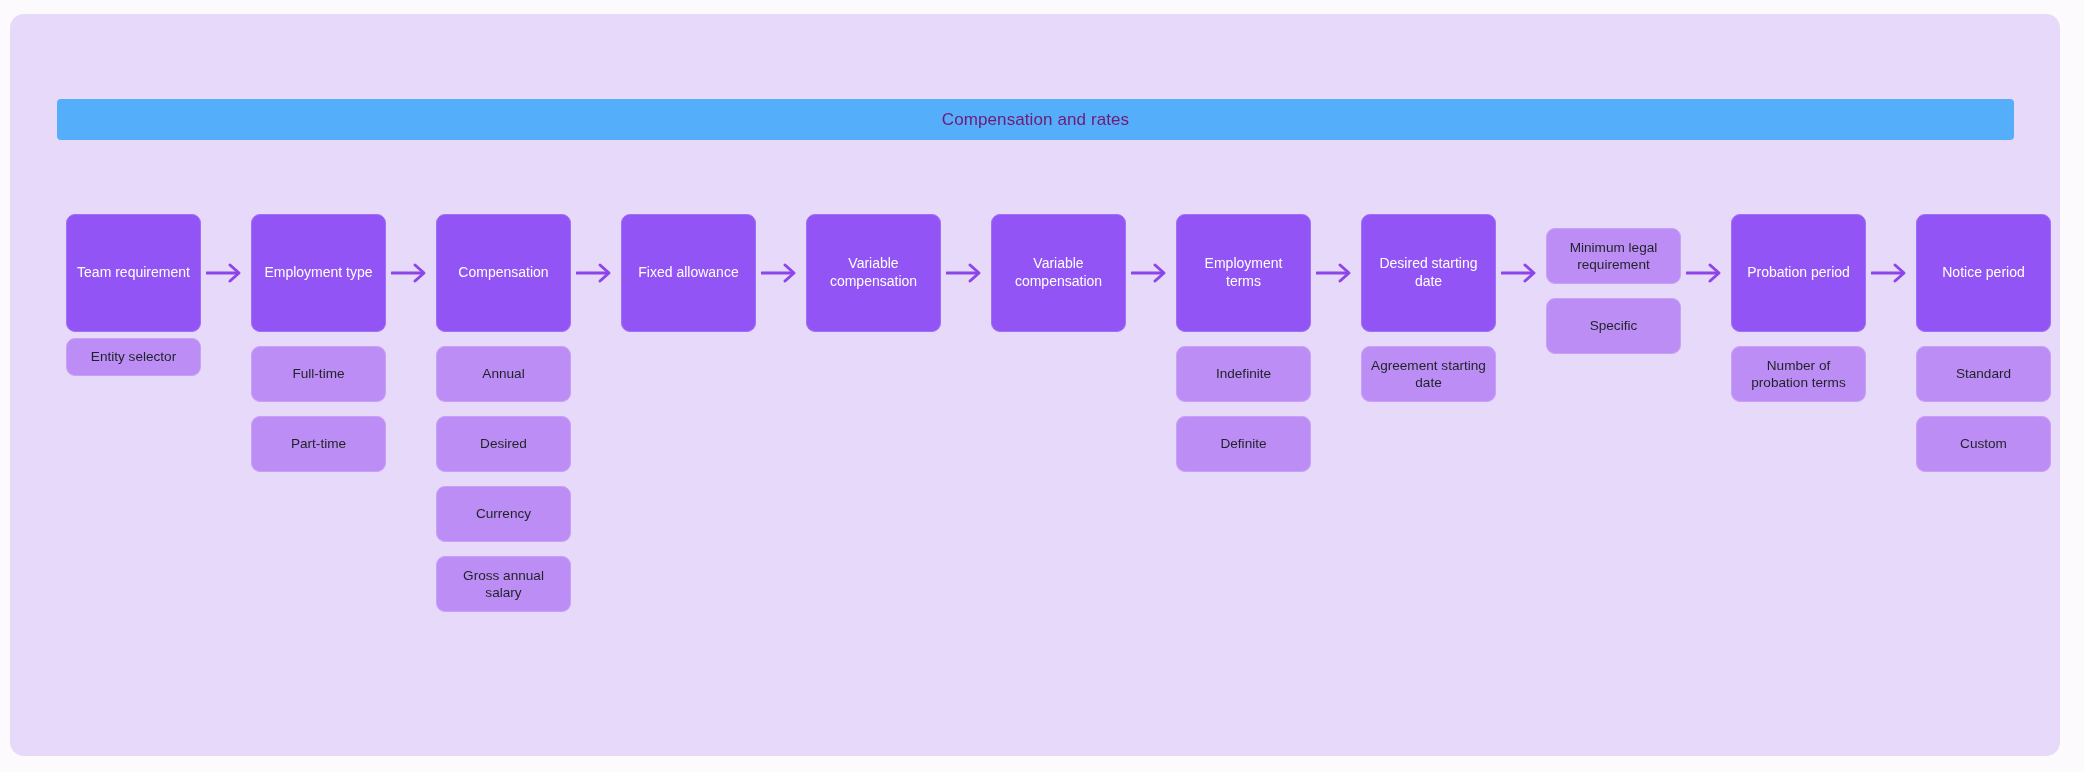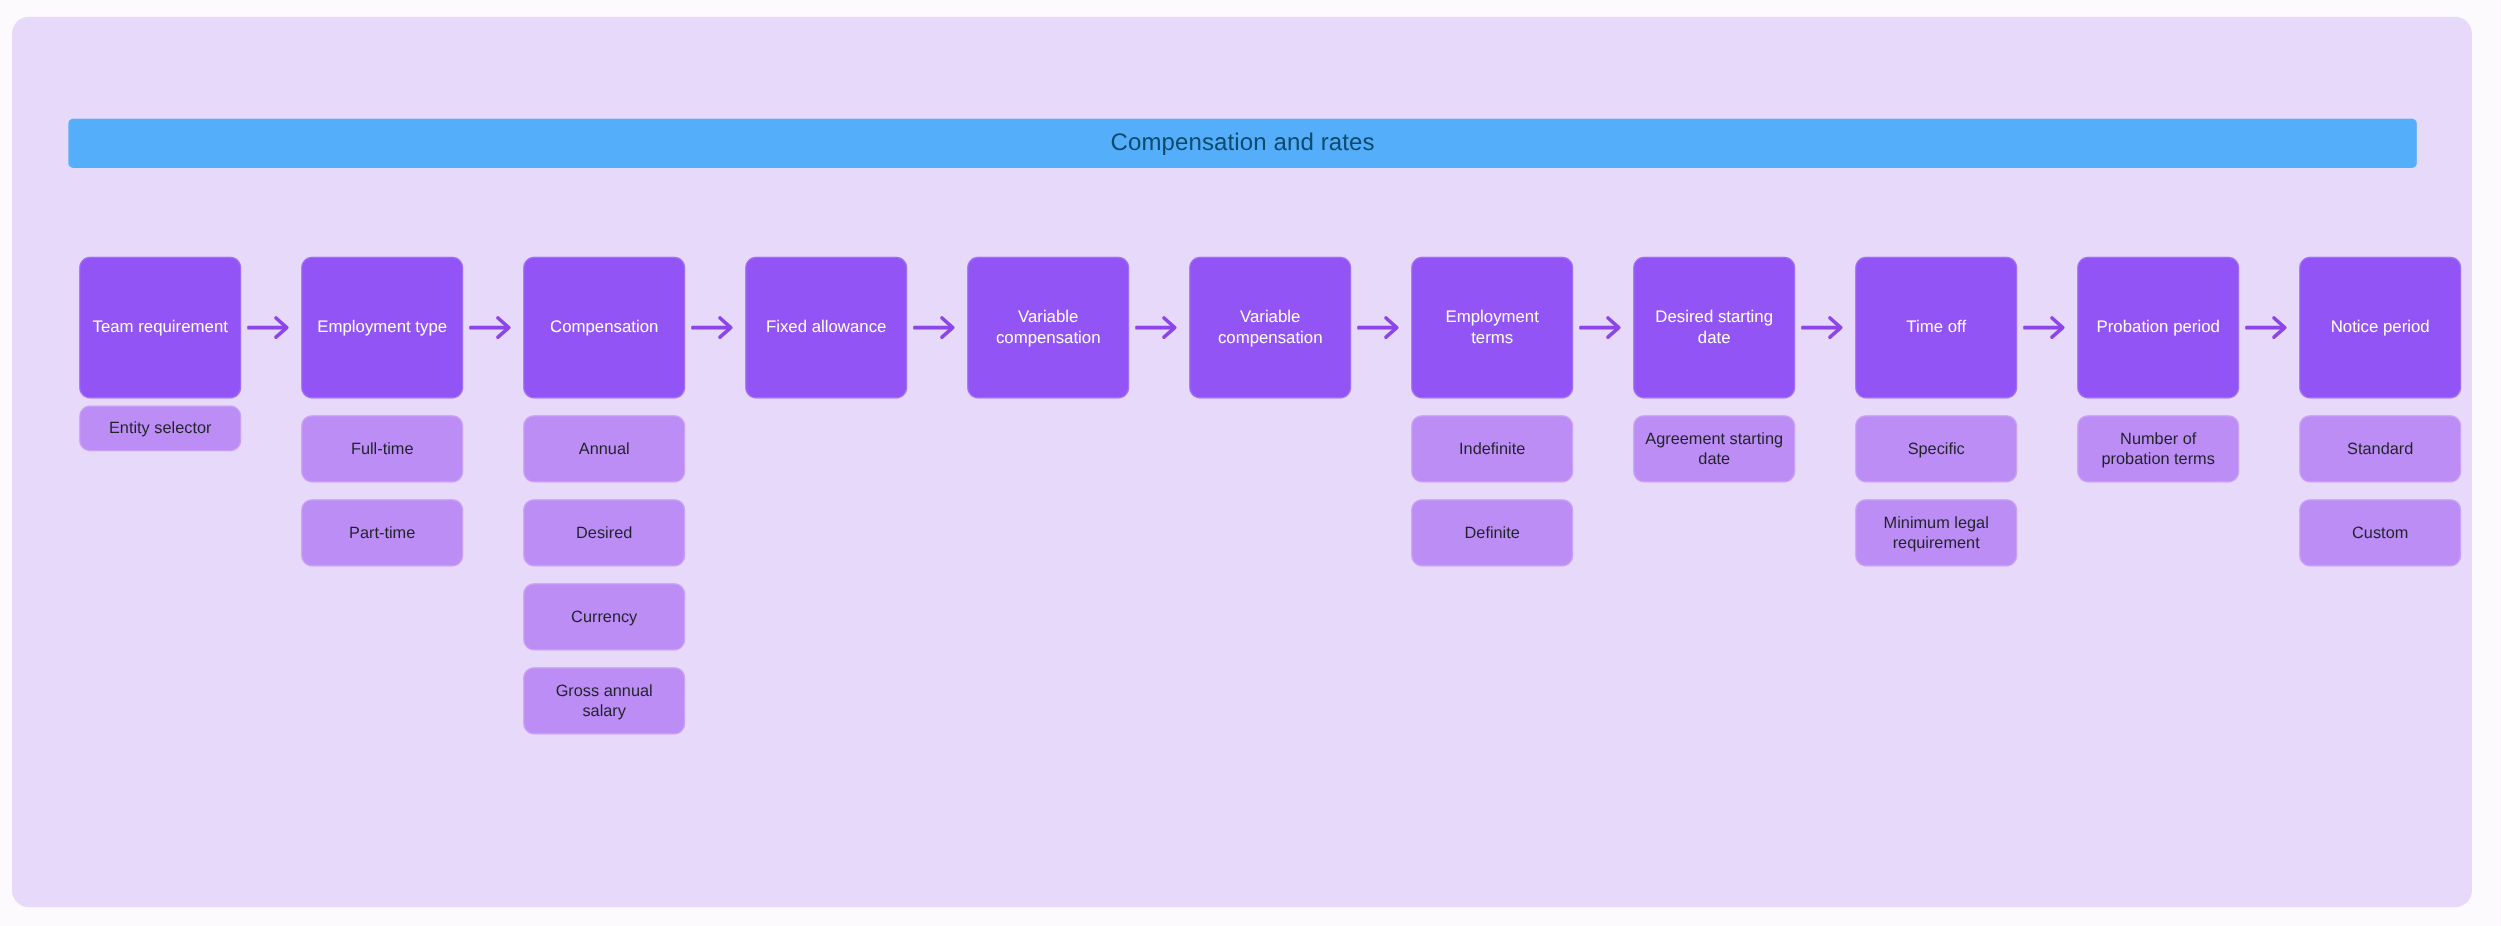--- a/index.html
+++ b/index.html
@@ -32,22 +32,22 @@
     top: 85px;
     width: 1957px;
     height: 41px;
     background: #55aefa;
     border-radius: 4px;
     display: flex;
     align-items: center;
     justify-content: center;
   }
   .banner-label {
-    font-size: 20px;
-    color: #0c4a6e;
+    font-size: 17px;
+    color: #701a75;
     letter-spacing: 0.1px;
     white-space: nowrap;
   }
 
   
   .flow {
     position: absolute;
     left: 56px;
     top: 200px;
     display: flex;
@@ -239,29 +239,26 @@
           <span class="subnode-label">Agreement starting date</span>
         </div>
       </div>
       <div class="arrow">
         <svg width="40" height="22" viewBox="0 0 40 22">
           <path d="M1 11 H31" stroke="#8B45E8" stroke-width="3" stroke-linecap="round" fill="none"></path>
           <path d="M24 3 L33 11 L24 19" stroke="#8B45E8" stroke-width="3" stroke-linecap="round" stroke-linejoin="round" fill="none"></path>
         </svg>
       </div>
       <div class="column">
-        <div class="node">
-          <span class="node-label">Time off</span>
+        <div class="subnode">
+          <span class="subnode-label">Minimum legal requirement</span>
         </div>
         <div class="subnode">
           <span class="subnode-label">Specific</span>
         </div>
-        <div class="subnode">
-          <span class="subnode-label">Minimum legal requirement</span>
-        </div>
       </div>
       <div class="arrow">
         <svg width="40" height="22" viewBox="0 0 40 22">
           <path d="M1 11 H31" stroke="#8B45E8" stroke-width="3" stroke-linecap="round" fill="none"></path>
           <path d="M24 3 L33 11 L24 19" stroke="#8B45E8" stroke-width="3" stroke-linecap="round" stroke-linejoin="round" fill="none"></path>
         </svg>
       </div>
       <div class="column">
         <div class="node">
           <span class="node-label">Probation period</span>

